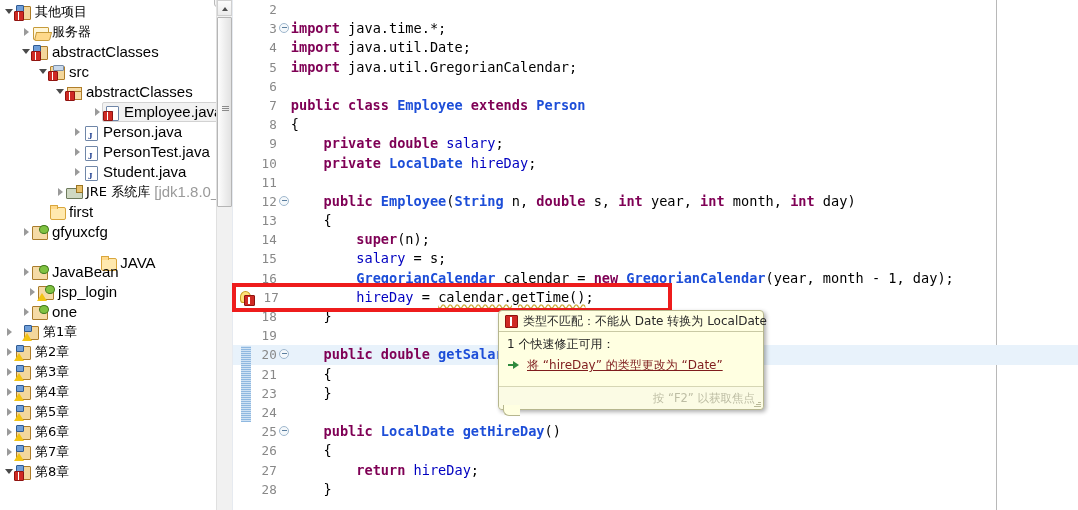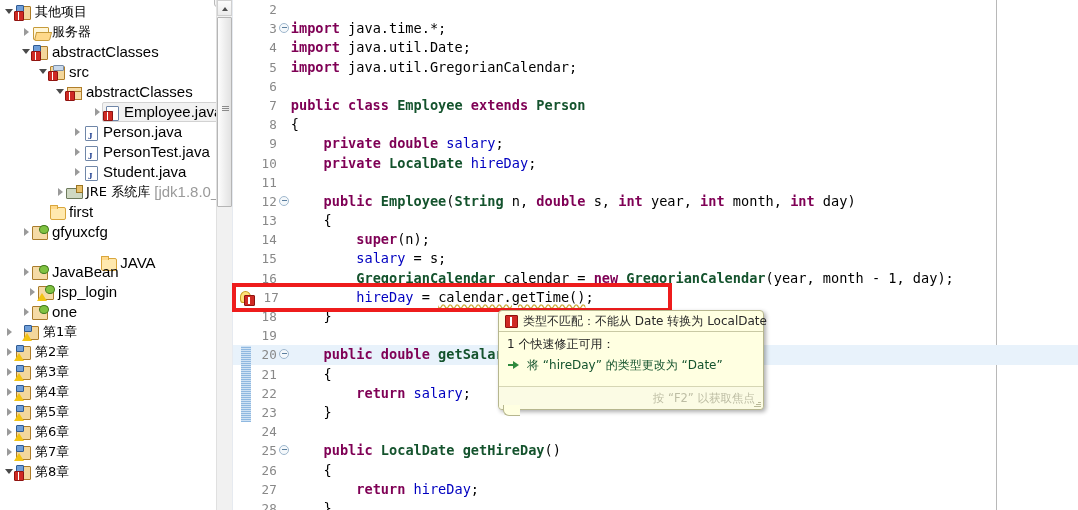--- a/index.html
+++ b/index.html
@@ -212,21 +212,21 @@
     content:"";position:absolute;left:2px;top:3px;width:5px;height:1px;background:#5c7f9e;
   }
   .code{position:absolute;left:58px;top:0;}
   .sel-bar{
     position:absolute;left:8px;width:10px;
     background:repeating-linear-gradient(0deg,#8fb8e0 0px,#8fb8e0 1px,#cfe2f4 1px,#cfe2f4 2px);
   }
 
   
   .kw{color:#7f0055;font-weight:bold;}
-  .ty{color:#14532d;font-weight:bold;}
+  .ty{color:#1d4ed8;font-weight:bold;}
   .fld{color:#0000c0;}
   .txt{color:#000000;}
   .num{color:#000000;}
   .sqg{
     text-decoration:underline;
     text-decoration-style:wavy;
     text-decoration-color:#c9a83a;
     text-underline-offset:2px;
   }
 
@@ -287,21 +287,21 @@
   .tt-fix .arrow-ic{
     position:absolute;left:9px;top:6px;width:11px;height:8px;
   }
   .tt-fix .arrow-ic::before{
     content:"";position:absolute;left:0;top:3px;width:7px;height:2px;background:#2f8b3f;
   }
   .tt-fix .arrow-ic::after{
     content:"";position:absolute;left:5px;top:0px;width:0;height:0;
     border-left:6px solid #2f8b3f;border-top:4px solid transparent;border-bottom:4px solid transparent;
   }
-  .tt-link{color:#14532d;}
+  .tt-link{color:#7f1d1d;text-decoration:underline;}
   .tt-foot{
     position:absolute;left:0;right:0;bottom:0;height:22px;
     border-top:1px solid #d6d6b4;
     background:#fbfbe4;
     text-align:right;
     padding-right:8px;
     font-size:11.5px;
     color:#bdbda4;
     line-height:22px;
     white-space:nowrap;
@@ -590,21 +590,20 @@
         <div class="row"><span class="lno">12</span><span class="fold minus"></span><span class="code"><span class="txt">    </span><span class="kw">public</span><span class="ty"> Employee</span><span class="txt">(</span><span class="ty">String</span><span class="txt"> n, </span><span class="kw">double</span><span class="txt"> s, </span><span class="kw">int</span><span class="txt"> year, </span><span class="kw">int</span><span class="txt"> month, </span><span class="kw">int</span><span class="txt"> day)</span></span></div>
         <div class="row"><span class="lno">13</span><span class="code"><span class="txt">    {</span></span></div>
         <div class="row"><span class="lno">14</span><span class="code"><span class="txt">        </span><span class="kw">super</span><span class="txt">(n);</span></span></div>
         <div class="row"><span class="lno">15</span><span class="code"><span class="txt">        </span><span class="fld">salary</span><span class="txt"> = s;</span></span></div>
         <div class="row"><span class="lno">16</span><span class="code"><span class="txt">        </span><span class="ty">GregorianCalendar</span><span class="txt"> calendar = </span><span class="kw">new</span><span class="ty"> GregorianCalendar</span><span class="txt">(year, month - </span><span class="num">1</span><span class="txt">, day);</span></span></div>
         <div class="row"><span class="lno" style="left: 2px;">17</span><span class="err-gutter"><span class="bulb"></span><span class="err-sq"></span></span><span class="code"><span class="txt">        </span><span class="fld">hireDay</span><span class="txt"> = </span><span class="sqg">calendar.getTime()</span><span class="txt">;</span></span></div>
         <div class="row"><span class="lno">18</span><span class="code"><span class="txt">    }</span></span></div>
         <div class="row"><span class="lno">19</span><span class="code"></span></div>
         <div class="row cur"><span class="lno">20</span><span class="fold minus"></span><span class="code"><span class="txt">    </span><span class="kw">public double</span><span class="ty"> getSalary</span><span class="txt">()</span></span></div>
         <div class="row"><span class="lno">21</span><span class="code"><span class="txt">    {</span></span></div>
-        <div class="row"><span class="lno">22</span><span class="code"><span class="txt">        </span><span class="kw">return</span><span class="fld"> salary</span><span class="txt">;</span></span></div>
         <div class="row"><span class="lno">23</span><span class="code"><span class="txt">    }</span></span></div>
         <div class="row"><span class="lno">24</span><span class="code"></span></div>
         <div class="row"><span class="lno">25</span><span class="fold minus"></span><span class="code"><span class="txt">    </span><span class="kw">public</span><span class="ty"> LocalDate getHireDay</span><span class="txt">()</span></span></div>
         <div class="row"><span class="lno">26</span><span class="code"><span class="txt">    {</span></span></div>
         <div class="row"><span class="lno">27</span><span class="code"><span class="txt">        </span><span class="kw">return</span><span class="fld"> hireDay</span><span class="txt">;</span></span></div>
         <div class="row"><span class="lno">28</span><span class="code"><span class="txt">    }</span></span></div>
         <div class="sel-bar" style="top: 345.6px; height: 76.8px;"></div>
       </div>
   </div>
 

